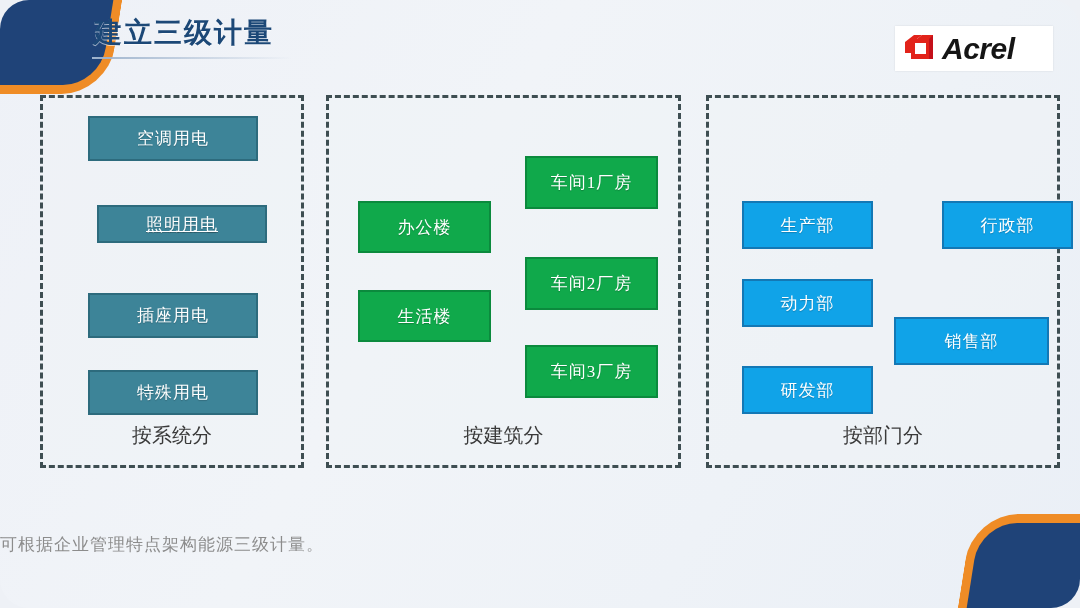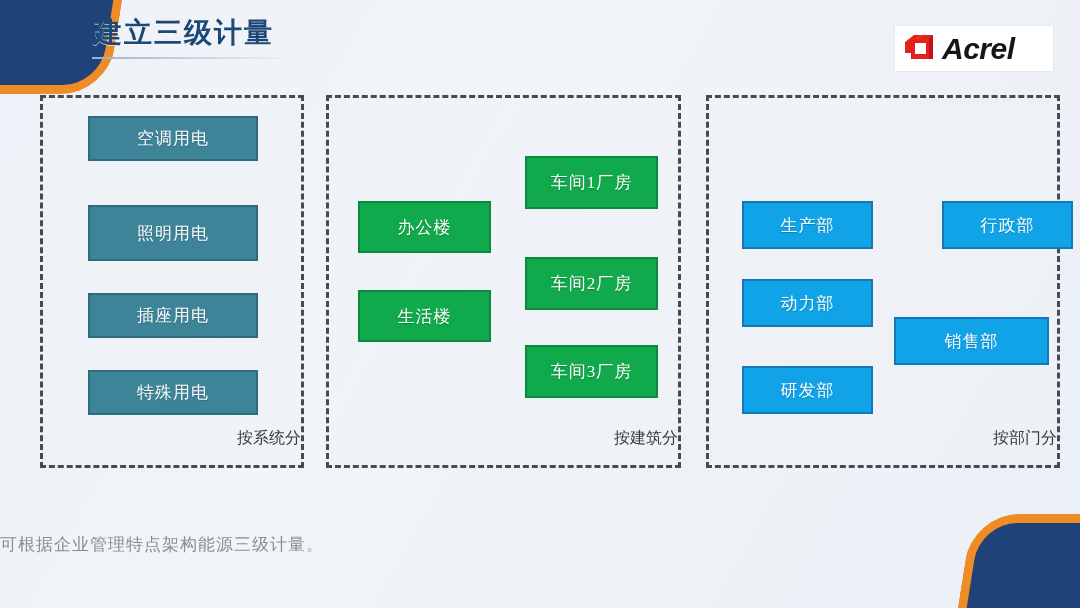--- a/index.html
+++ b/index.html
@@ -14,20 +14,21 @@
     background: #eef1f6;
     font-family: "Liberation Serif", "DejaVu Serif", serif;
   }
 
   #slide {
     position: relative;
     width: 1080px;
     height: 608px;
     background: linear-gradient(120deg, #eef1f7 0%, #f1f4f8 40%, #eef2f7 70%, #eaeff6 100%);
     overflow: hidden;
+    border-radius: 29px;
   }
 
   
   .corner-tl {
     position: absolute;
     left: -74px;
     top: -52px;
     width: 184px;
     height: 137px;
     background: #1f4378;
@@ -123,22 +124,22 @@
   }
   #group-system   { left: 40px;  top: 95px; width: 264px; height: 373px; }
   #group-building { left: 326px; top: 95px; width: 355px; height: 373px; }
   #group-dept     { left: 706px; top: 95px; width: 354px; height: 373px; }
 
   .group-label {
     position: absolute;
     bottom: 16px;
     left: 0;
     width: 100%;
-    text-align: right;
-    font-size: 16px;
+    text-align: center;
+    font-size: 20px;
     color: #3a3a3a;
     font-family: Liberation Sans, sans-serif;
   }
 
   
   .box {
     position: absolute;
     display: flex;
     align-items: center;
     justify-content: center;
@@ -149,21 +150,21 @@
     font-family: "Liberation Serif", "DejaVu Serif", serif;
     text-shadow: 0 1px 1px rgba(0,0,0,0.22);
     line-height: 1;
   }
   .box.teal  { background: #3d8498; border: 2px solid #2d6b7d; }
   .box.green { background: #10a94b; border: 2px solid #0b8a3d; }
   .box.blue  { background: #10a3e8; border: 2px solid #1378b5; }
 
   
   #box-hvac     { left: 45px; top: 18px;  width: 170px; height: 45px; }
-  #box-lighting { left: 45px; top: 107px; width: 170px; height: 56px; }
+  #box-lighting { left: 54px; top: 107px; width: 170px; height: 38px; text-decoration: underline; }
   #box-socket   { left: 45px; top: 195px; width: 170px; height: 45px; }
   #box-special  { left: 45px; top: 272px; width: 170px; height: 45px; }
 
   
   #box-office   { left: 29px;  top: 103px; width: 133px; height: 52px; }
   #box-living   { left: 29px;  top: 192px; width: 133px; height: 52px; }
   #box-work1    { left: 196px; top: 58px;  width: 133px; height: 53px; }
   #box-work2    { left: 196px; top: 159px; width: 133px; height: 53px; }
   #box-work3    { left: 196px; top: 247px; width: 133px; height: 53px; }
 

